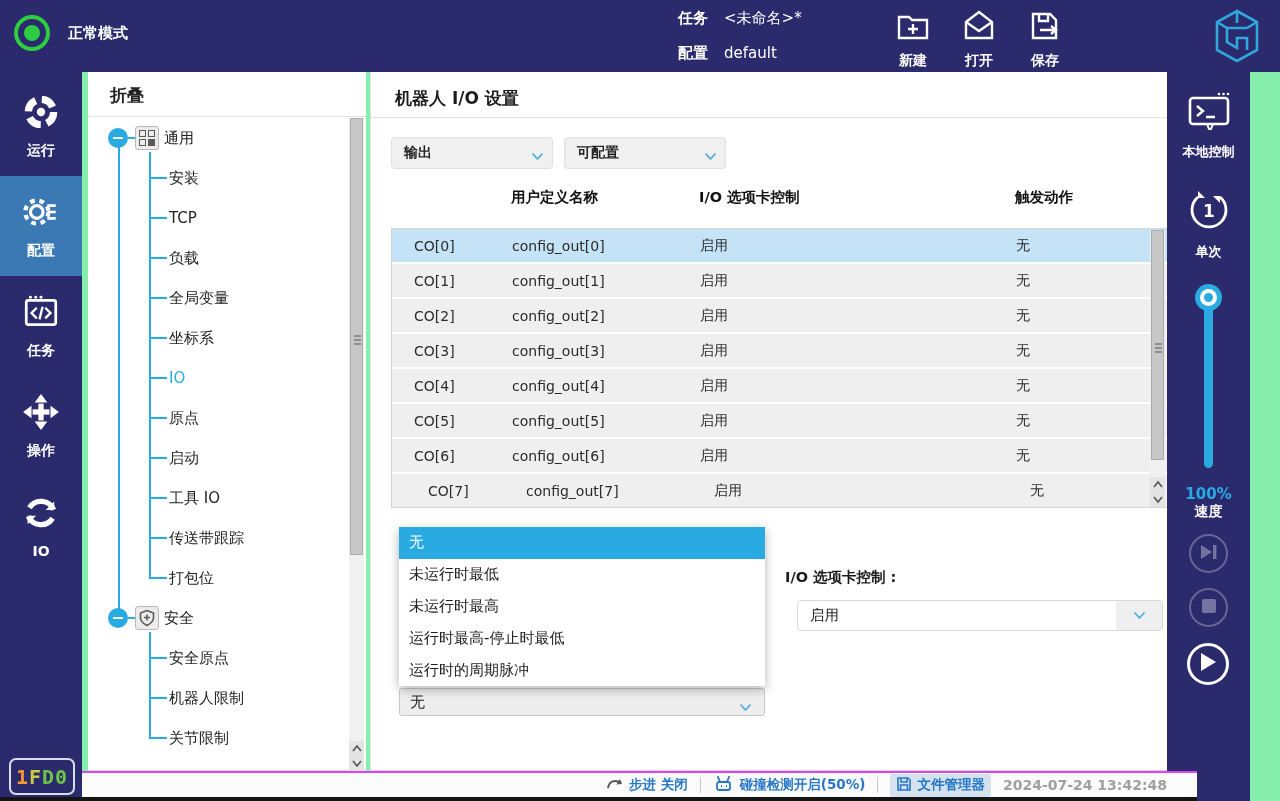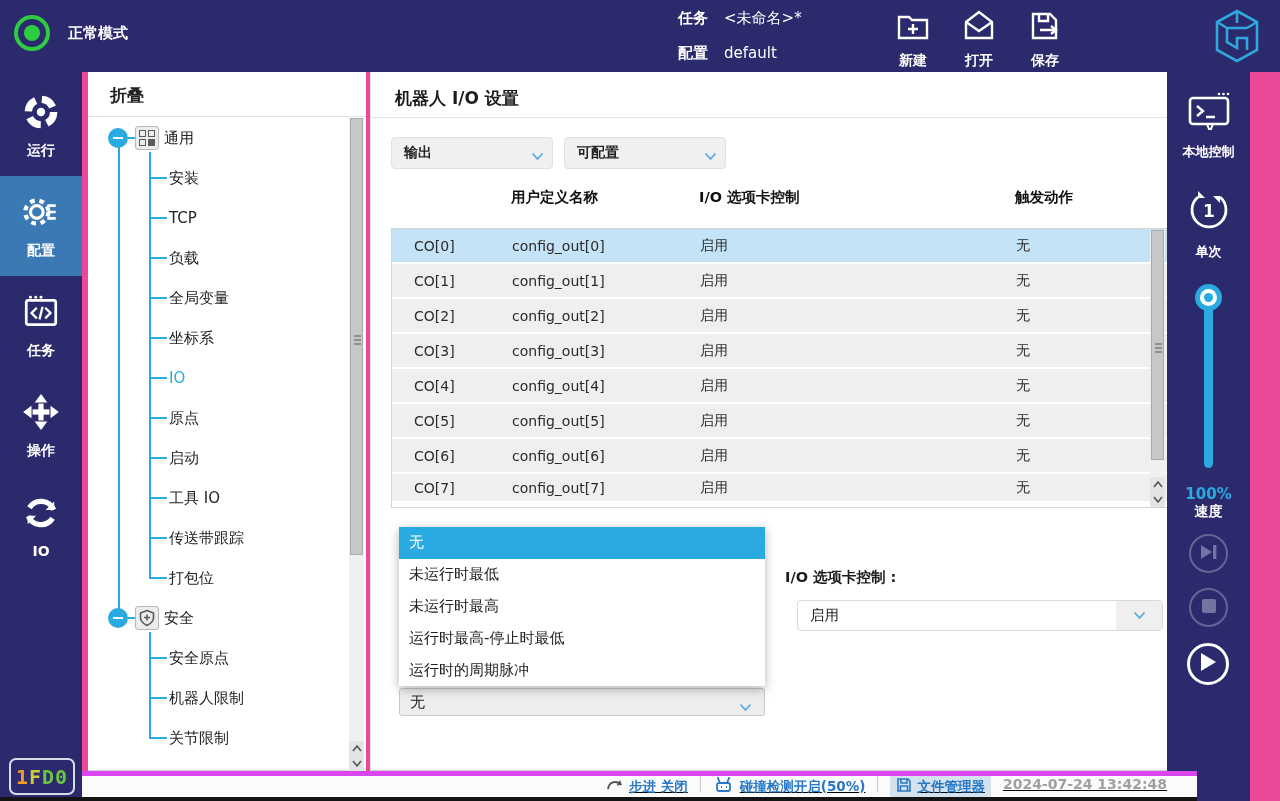--- a/index.html
+++ b/index.html
@@ -1,17 +1,17 @@
 <!DOCTYPE html>
 <html style="--navy: #2B2A6D; --navsel: #3B79B5; --accent: #29ABE2; --green: #2ECC40; --rowsel: #C5E3F6; --row: #EFEFEF; --statusblue: #2878C8;"><head>
 <meta charset="utf-8">
 <style>
   html,body{margin:0;padding:0;background:#d8d8dc;font-family:"DejaVu Sans","Liberation Sans",sans-serif;}
   *{box-sizing:border-box;}
-  #app{position:relative;width:1280px;height:801px;background:#ec4899;overflow:hidden;
+  #app{position:relative;width:1280px;height:801px;background:#86efac;overflow:hidden;
        font-family:"DejaVu Sans","Liberation Sans",sans-serif;}
 
   
   .topbar{position:absolute;left:0;top:0;width:1280px;height:72px;background:var(--navy);}
   .mode{position:absolute;left:14px;top:15px;display:flex;align-items:center;gap:18px;}
   .mode-dot{width:36px;height:36px;border:4px solid var(--green);border-radius:50%;
             display:flex;align-items:center;justify-content:center;}
   .mode-dot i{width:16px;height:16px;background:var(--green);border-radius:50%;}
   .mode-label{color:#fff;font-size:15px;font-weight:bold;}
   .taskinfo{position:absolute;left:678px;top:9px;color:#fff;font-size:15px;line-height:18px;}
@@ -78,21 +78,21 @@
           color:#222;cursor:pointer;}
   .filter .chev{position:absolute;right:8px;top:10px;}
   .f1{left:20px;} .f2{left:193px;}
 
   .thead{position:absolute;left:20px;top:116px;width:778px;display:grid;
          grid-template-columns:120px 188px 316px 1fr;font-size:14.5px;font-weight:bold;color:#111;}
   .thead .h1{padding-left:13px;margin-top:40px;}
   .tbl{position:absolute;left:20px;top:156px;width:778px;height:280px;border:1px solid #d5d5d5;background:#fff;}
   .tbl-row{display:grid;grid-template-columns:120px 188px 316px 1fr;height:35px;align-items:center;
            background:var(--row);border-bottom:2px solid #fff;font-size:14px;color:#2b2b2b;cursor:pointer;}
-  .tbl-row:last-child{border-bottom:none;height:27px;}
+  .tbl-row:last-child{border-bottom:none;height:33px;padding-left:14px;}
   .tbl-row.selected{background:var(--rowsel);}
   .td.c1{padding-left:22px;}
   .tbl-scroll{right:3px;top:1px;height:277px;}
   .tbl-scroll .thumb{top:0;height:230px;}
   .tbl-scroll .grip1{top:112px;} .tbl-scroll .grip2{top:116px;} .tbl-scroll .grip3{top:120px;}
 
   .popup{position:absolute;left:28px;top:455px;width:366px;height:159px;background:#fff;
          box-shadow:0 3px 10px rgba(0,0,0,0.3);display:flex;flex-direction:column;z-index:5;}
   .popup .opt{flex:1;display:flex;align-items:center;padding-left:10px;font-size:15px;color:#222;cursor:pointer;}
   .popup .opt.selected{background:var(--accent);color:#fff;}
@@ -121,22 +121,22 @@
   .speed{position:absolute;left:0;top:414px;width:83px;text-align:center;line-height:17px;}
   .speed .pct{color:var(--accent);font-size:15px;font-weight:bold;}
   .speed .cap{color:#fff;font-size:14px;font-weight:bold;}
   .cbtn{position:absolute;left:22px;width:39px;height:39px;border-radius:50%;display:flex;
         align-items:center;justify-content:center;cursor:pointer;}
   .cbtn.dim{border:2px solid rgba(255,255,255,0.28);}
   .cbtn.lit{border:3px solid #fff;width:42px;height:42px;left:20px;}
 
   
   .statusbar{position:absolute;left:82px;top:771px;width:1115px;height:26px;background:#fbfbfb;
-             border-top:5px solid #d946ef;display:flex;justify-content:flex-end;
-             padding-right:30px;gap:12px;font-size:13.5px;text-decoration:underline;}
+             border-top:2px solid #d946ef;display:flex;align-items:center;justify-content:flex-end;
+             padding-right:30px;gap:12px;font-size:13.5px;}
   .sitem{display:flex;align-items:center;gap:5px;color:var(--statusblue);font-weight:600;}
   .ssep{width:1px;height:16px;background:#c9c9c9;}
   .fm{background:#d4e2ee;padding:2px 6px;border-radius:2px;}
   .sdate{color:#a0a0a0;font-weight:600;font-size:14px;}
   .blackstrip{position:absolute;left:0;top:797px;width:1197px;height:4px;background:#141414;}
 </style>
 </head>
 <body>
 
 <div id="app">

